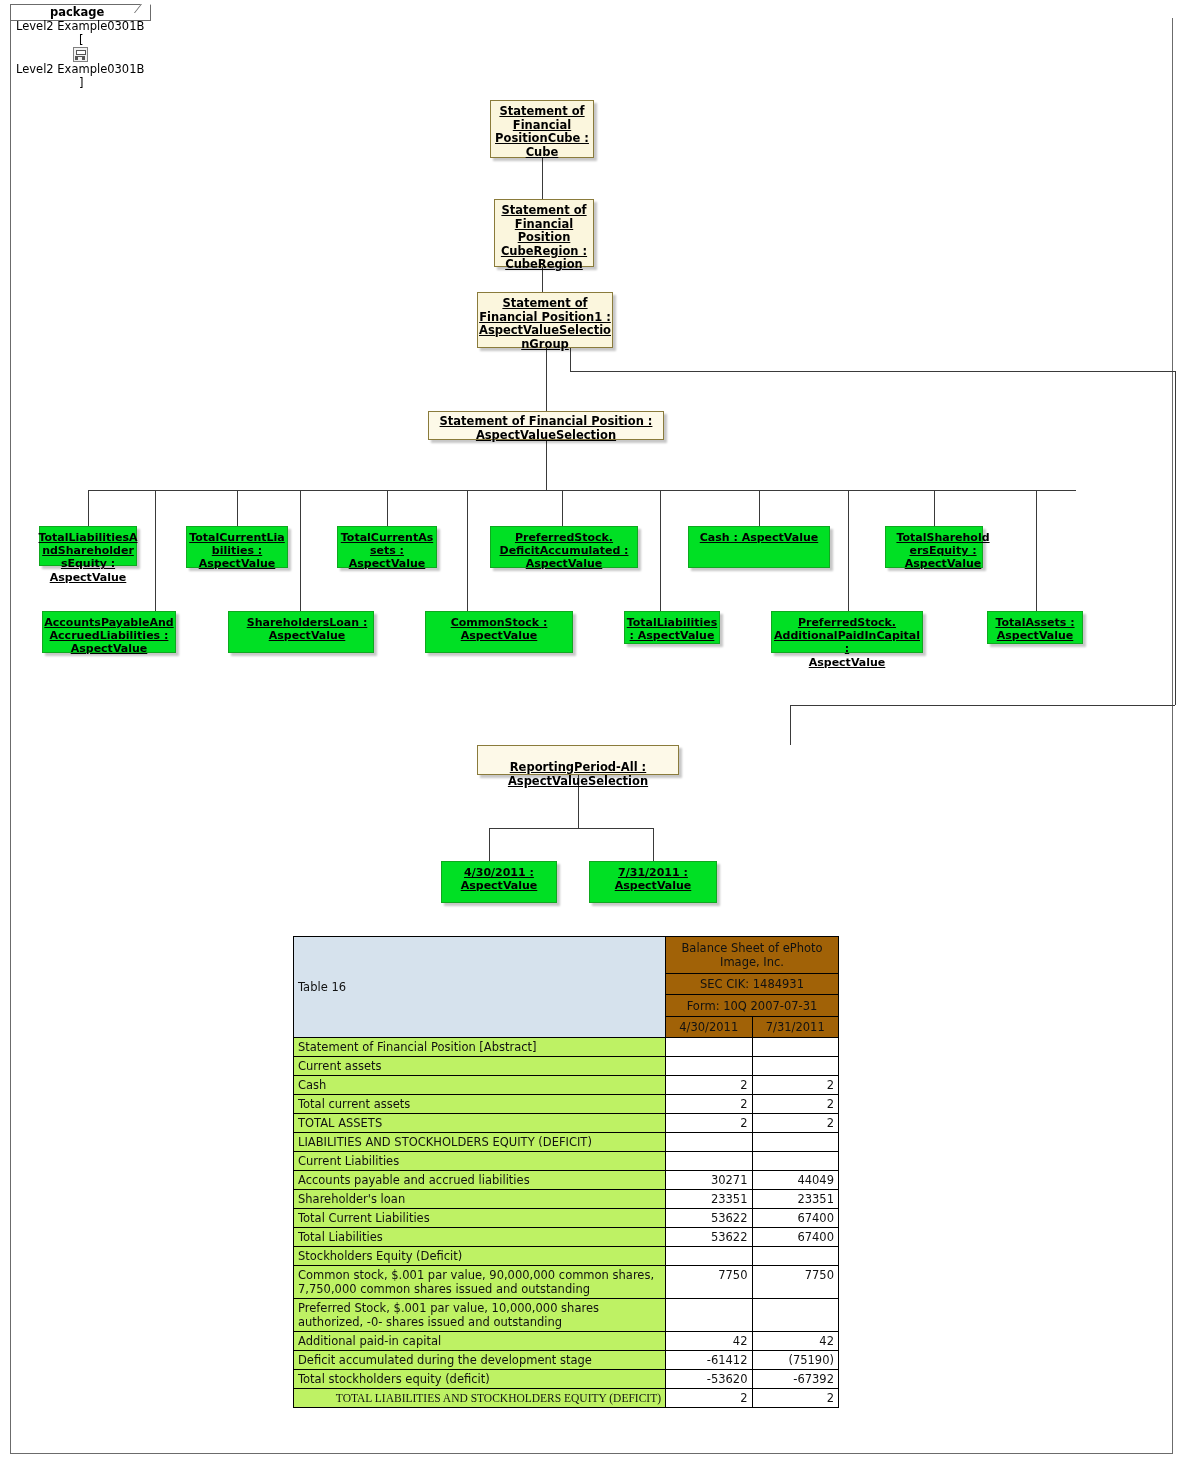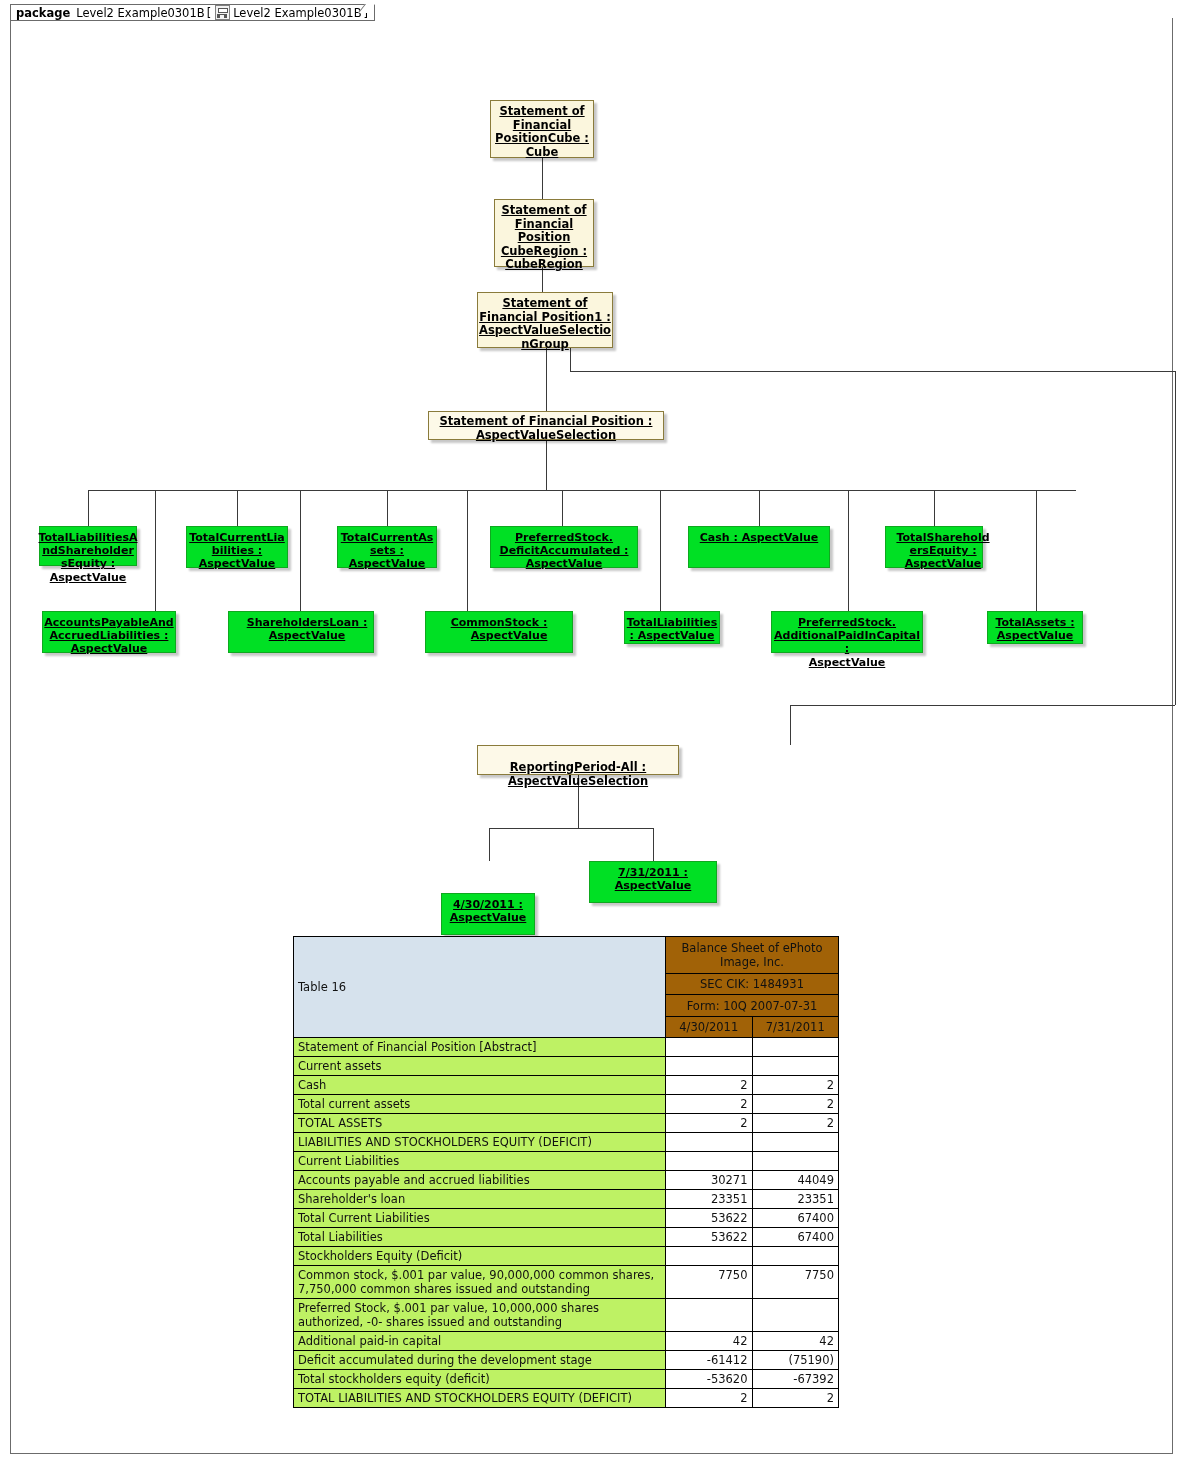--- a/index.html
+++ b/index.html
@@ -28,20 +28,21 @@
     height:17px;
     border:1px solid #6b6b6b;
     background:#ffffff;
     box-sizing:border-box;
     padding:0 6px 0 5px;
     display:flex;
     align-items:center;
     font-size:11.5px;
     color:#000;
     white-space:nowrap;
+    flex-direction:column;
   }
   .pkg-tab .kw { font-weight:bold; margin-right:6px; }
   .pkg-tab .t2 { margin-left:2px; }
   .pkg-tab .diag-ico {
     display:inline-block;
     width:13px;height:13px;
     border:1px solid #808080;
     margin:0 3px 0 4px;
     position:relative;
     background:#f2f2f2;
@@ -134,21 +135,21 @@
   }
   .num {
     background:#ffffff;
     text-align:right;
     width:79px;
     white-space:nowrap;
   }
   .ind0 { padding-left:5px; }
   .ind1 { padding-left:20px; }
   .ind2 { padding-left:35px; }
-  .indc { text-align:left; padding-left:4px; }
+  .indc { text-align:right; padding-left:4px;font-family:Liberation Serif, serif; }
 </style>
 </head>
 <body>
 
 <div id="canvas">
 
   <div class="pkg-tab">
     <span class="kw">package</span>
     <span>Level2 Example0301B</span>
     <span class="t2">[</span>
@@ -290,21 +291,21 @@
     </div>
   </div>
 
   <div class="node green" style="left:228px; top:611px; width:146px; height:42px;padding-left:12px;">
     <div>
       <span class="lbl">ShareholdersLoan :</span>
       <span class="lbl">AspectValue</span>
     </div>
   </div>
 
-  <div class="node green" style="left:425px; top:611px; width:148px; height:42px;text-align:right;">
+  <div class="node green" style="left:425px; top:611px; width:148px; height:42px;">
     <div>
       <span class="lbl">CommonStock :</span>
       <span class="lbl">AspectValue</span>
     </div>
   </div>
 
   <div class="node green" style="left:624px; top:611px; width:96px; height:33px;">
     <div>
       <span class="lbl">TotalLiabilities</span>
       <span class="lbl">: AspectValue</span>
@@ -319,21 +320,21 @@
     </div>
   </div>
 
   <div class="node green" style="left:987px; top:611px; width:96px; height:33px;">
     <div>
       <span class="lbl">TotalAssets :</span>
       <span class="lbl">AspectValue</span>
     </div>
   </div>
 
-  <div class="node green" style="left:441px; top:861px; width:94px; height:42px;margin-top:32px;">
+  <div class="node green" style="left:441px; top:861px; width:116px; height:42px;">
     <div>
       <span class="lbl">4/30/2011 :</span>
       <span class="lbl">AspectValue</span>
     </div>
   </div>
 
   <div class="node green" style="left:589px; top:861px; width:128px; height:42px;">
     <div>
       <span class="lbl">7/31/2011 :</span>
       <span class="lbl">AspectValue</span>

